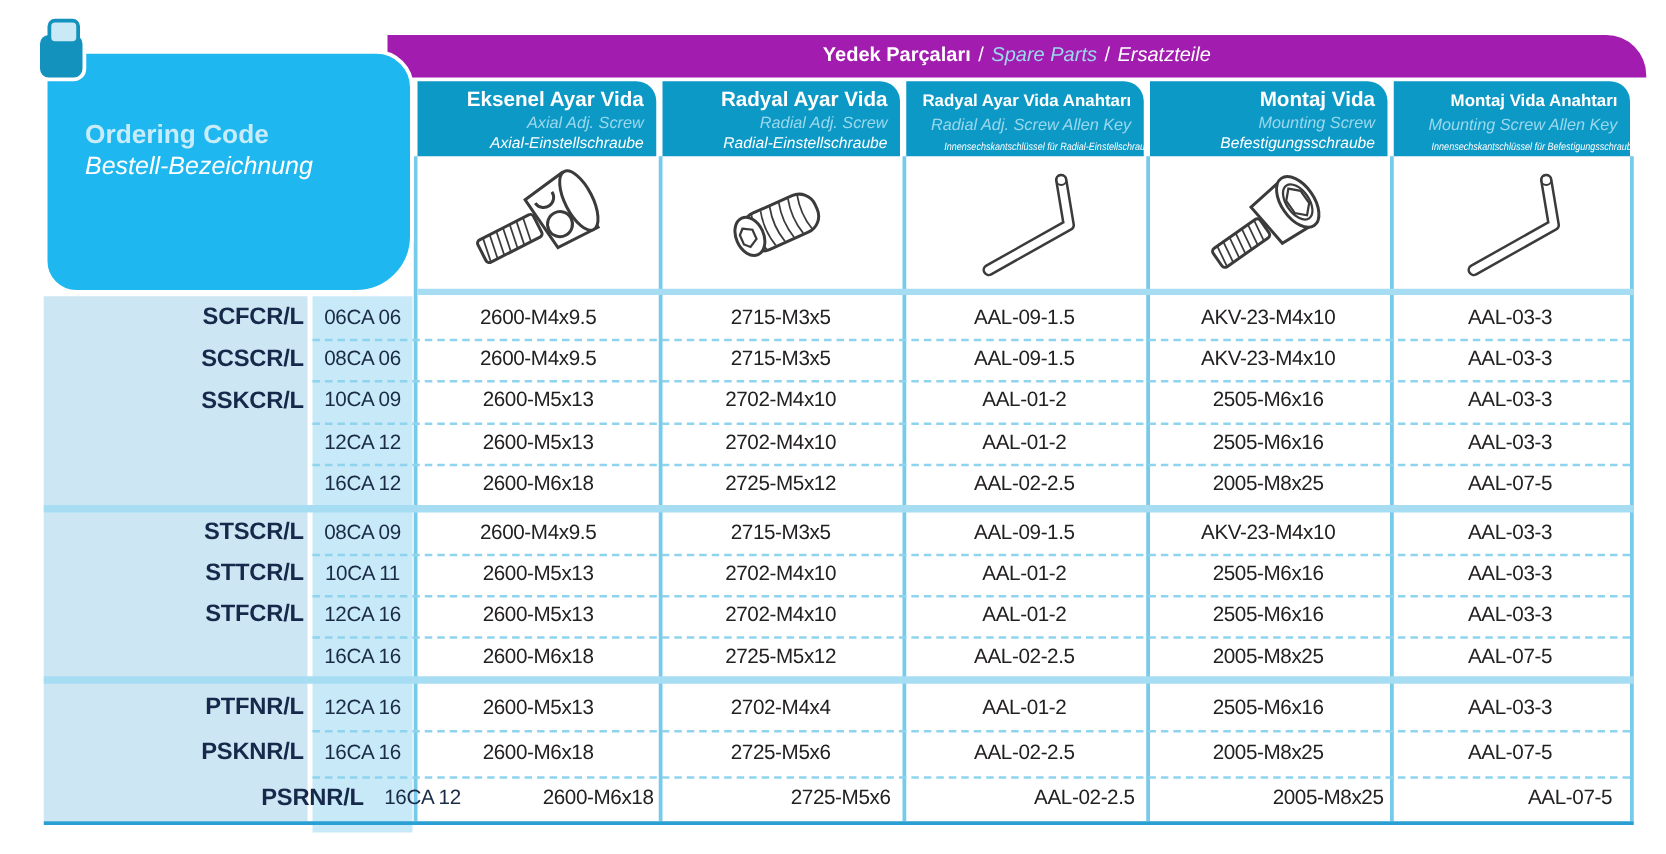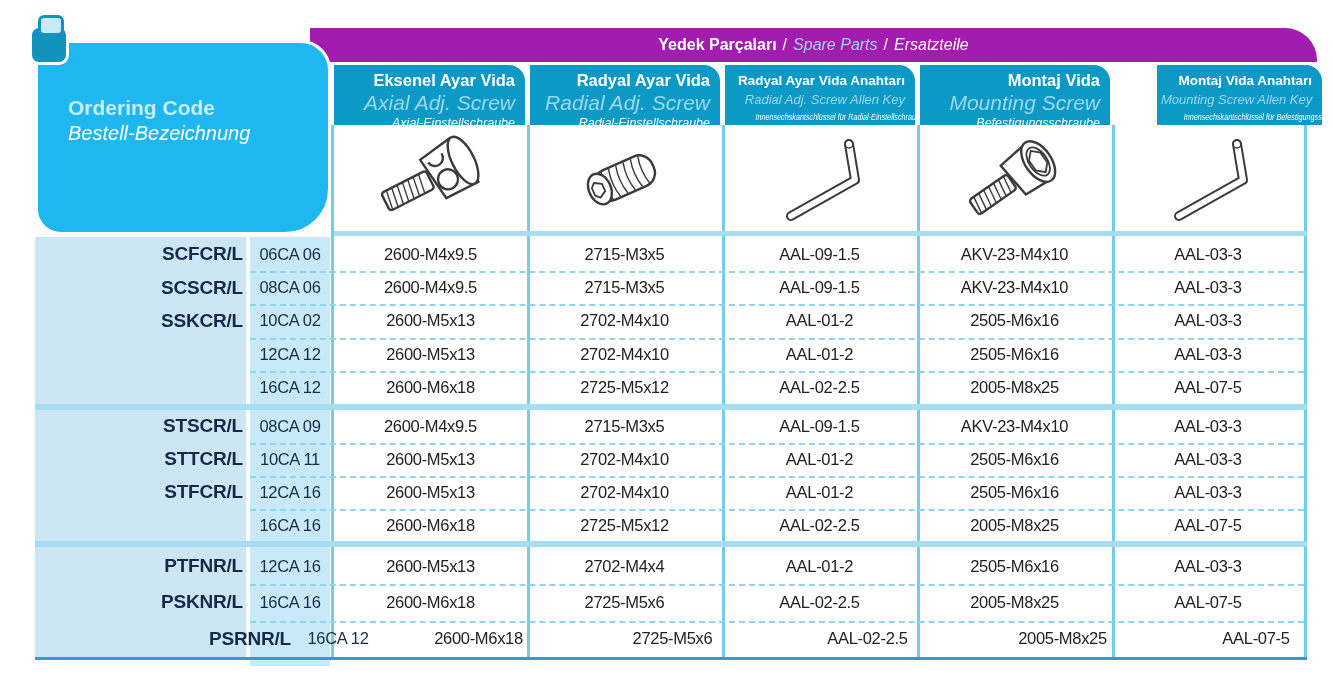--- a/index.html
+++ b/index.html
@@ -26,21 +26,21 @@
          border:3px solid #ffffff;border-radius:26px 30px 46px 26px;z-index:4;box-sizing:content-box;}
   .panel .txt{position:absolute;left:30px;top:52px;line-height:1.25;}
   .panel .tr{font-weight:bold;color:#ffffff;font-size:21px;}
   .panel .en{font-weight:bold;color:#C8ECFA;font-size:21px;}
   .panel .de{font-style:italic;color:#ffffff;font-size:20px;}
 
   
   .hbox{position:absolute;top:65px;height:60px;background:#0D99C6;border-top-right-radius:16px;
         color:#fff;text-align:right;padding:6px 10px 0 4px;box-sizing:border-box;z-index:1;white-space:nowrap;}
   .hbox .l1{font-weight:bold;font-size:16.5px;line-height:1.15;}
-  .hbox .l2{font-style:italic;color:#9AD8EE;font-size:21px;line-height:1.2;}
+  .hbox .l2{font-style:italic;color:#9AD8EE;font-size:13px;line-height:1.2;}
   .hbox .l3{font-style:italic;font-size:12.5px;line-height:1.35;}
   .hbox.small .l1{font-size:13.5px;line-height:1.5;}
   .hbox.small .l2{font-size:13px;line-height:1.35;}
   .hbox.small .l3{font-size:8.5px;transform:scaleX(.85);transform-origin:100% 50%;line-height:1.9;}
 
   
   .icell{position:absolute;top:125px;height:107px;display:flex;align-items:center;justify-content:center;}
 
   
   .label-bg{position:absolute;left:35px;top:237px;width:211px;height:420px;background:#CCE6F4;}
@@ -98,21 +98,21 @@
   <div class="hbox small" style="left:725px;width:190px;">
     <div class="l1">Radyal Ayar Vida Anahtarı</div>
     <div class="l2">Radial Adj. Screw Allen Key</div>
     <div class="l3">Innensechskantschlüssel für Radial-Einstellschraube</div>
   </div>
   <div class="hbox" style="left:920px;width:190px;">
     <div class="l1">Montaj Vida</div>
     <div class="l2">Mounting Screw</div>
     <div class="l3">Befestigungsschraube</div>
   </div>
-  <div class="hbox small" style="left:1115px;width:165px;margin-left:42px;">
+  <div class="hbox small" style="left:1115px;width:189px;">
     <div class="l1">Montaj Vida Anahtarı</div>
     <div class="l2">Mounting Screw Allen Key</div>
     <div class="l3">Innensechskantschlüssel für Befestigungsschraube</div>
   </div>
 
   <div class="icell" style="left:334px;width:193px;">
     <svg width="118" height="92" viewBox="0 0 118 92">
       <g transform="rotate(-27 59 46)" stroke="#3b3b3b" stroke-width="2.4" fill="#fff">
         <rect x="8" y="36" width="50" height="20" rx="3"></rect>
         <g stroke-width="1.4">
@@ -210,21 +210,21 @@
         <div class="cell label">SCSCR/L</div>
         <div class="cell size">08CA 06</div>
         <div class="cell val" style="left: 299px; width: 193px;">2600-M4x9.5</div>
         <div class="cell val" style="left: 492px; width: 195px;">2715-M3x5</div>
         <div class="cell val" style="left: 687px; width: 195px;">AAL-09-1.5</div>
         <div class="cell val" style="left: 882px; width: 195px;">AKV-23-M4x10</div>
         <div class="cell val" style="left: 1077px; width: 192px;">AAL-03-3</div>
       </div>
       <div class="data-row" style="top: 304.3px; height: 33.4px;">
         <div class="cell label">SSKCR/L</div>
-        <div class="cell size">10CA 02</div>
+        <div class="cell size">10CA 09</div>
         <div class="cell val" style="left: 299px; width: 193px;">2600-M5x13</div>
         <div class="cell val" style="left: 492px; width: 195px;">2702-M4x10</div>
         <div class="cell val" style="left: 687px; width: 195px;">AAL-01-2</div>
         <div class="cell val" style="left: 882px; width: 195px;">2505-M6x16</div>
         <div class="cell val" style="left: 1077px; width: 192px;">AAL-03-3</div>
       </div>
       <div class="data-row" style="top: 337.7px; height: 33.4px;">
         <div class="cell label"></div>
         <div class="cell size">12CA 12</div>
         <div class="cell val" style="left: 299px; width: 193px;">2600-M5x13</div>

